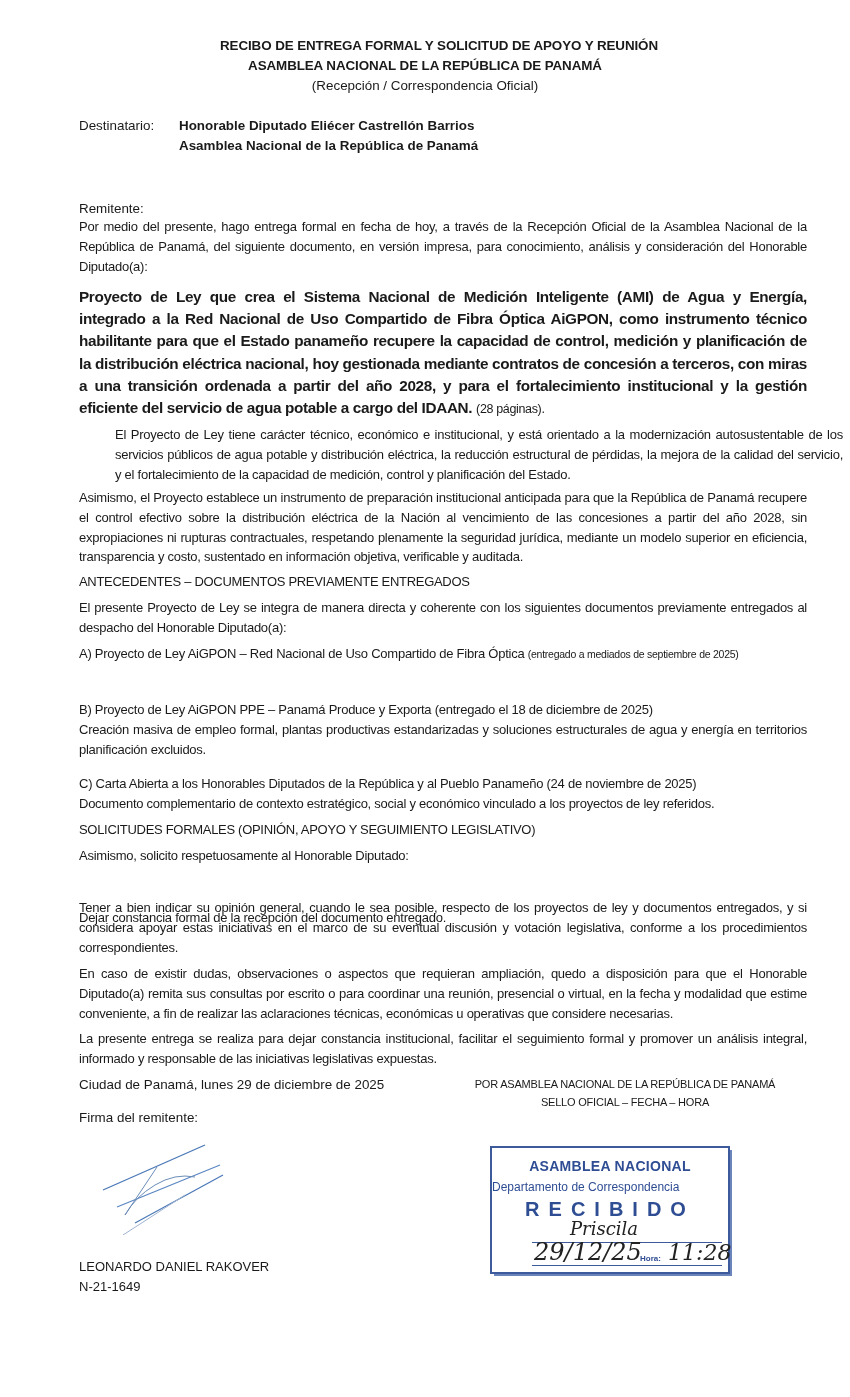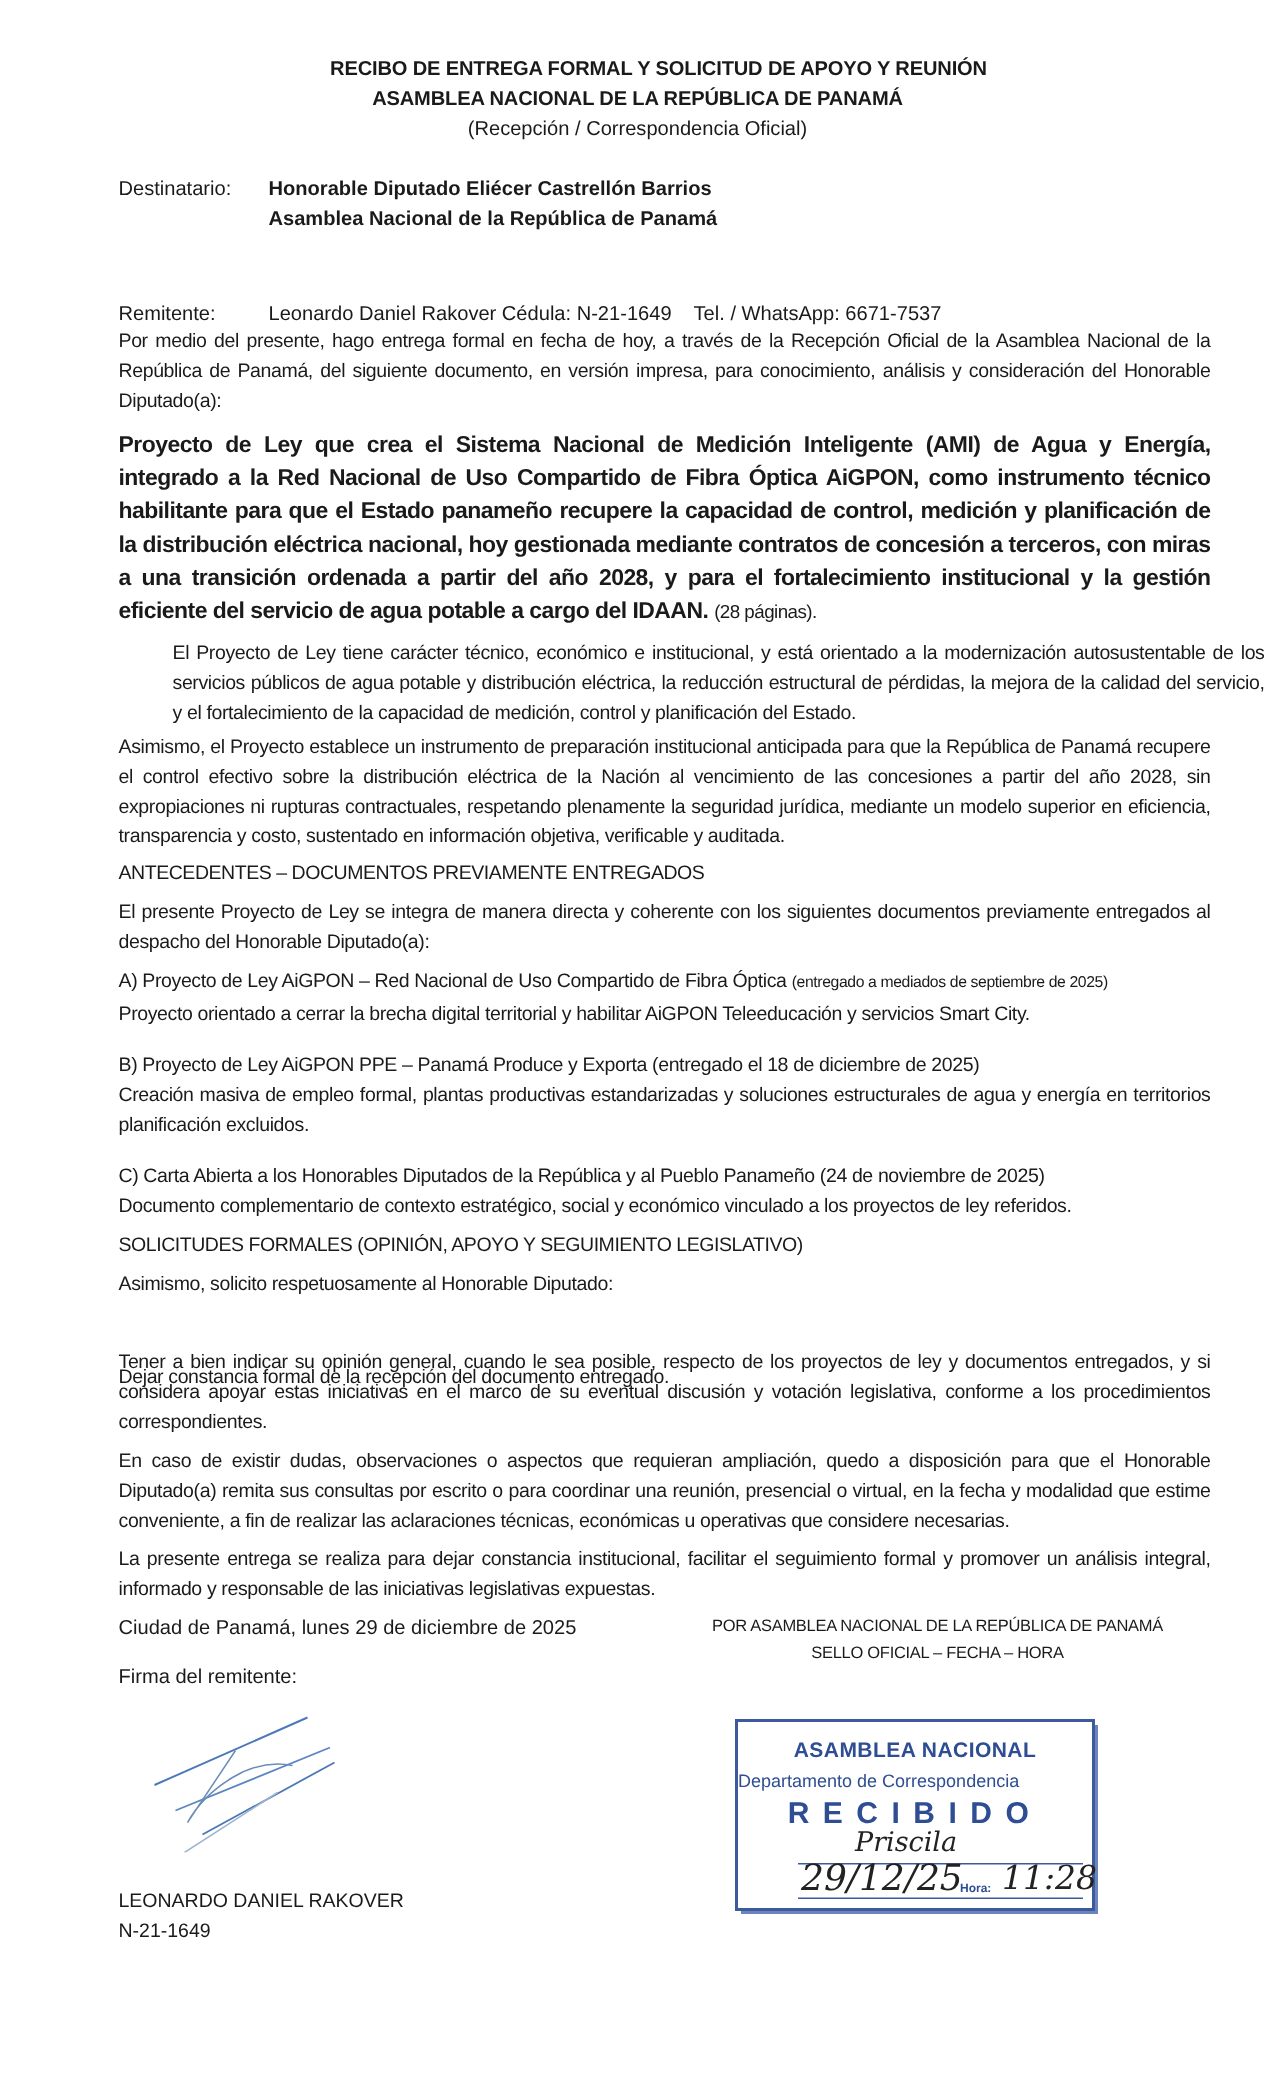--- a/index.html
+++ b/index.html
@@ -69,42 +69,40 @@
   <div class="meta-row" style="top:116px;">
     <div class="meta-label">Destinatario:</div>
     <div>
       <div class="meta-value bold">Honorable Diputado Eliécer Castrellón Barrios</div>
       <div class="meta-value bold">Asamblea Nacional de la República de Panamá</div>
     </div>
   </div>
 
   <div class="meta-row" style="top:188px;margin-top:11px;">
     <div class="meta-label">Remitente:</div>
-    <div class="meta-value" style="white-space:pre;">Leonardo Daniel Rakover Cédula: N-21-1649    Tel. / WhatsApp: 6671-7537</div>
   </div>
 
   <div class="para" style="top:217px;">Por medio del presente, hago entrega formal en fecha de hoy, a través de la Recepción Oficial de la Asamblea Nacional de la República de Panamá, del siguiente documento, en versión impresa, para conocimiento, análisis y consideración del Honorable Diputado(a):</div>
 
   <div class="lead" style="top:286px;">
     <span>Proyecto de Ley que crea el Sistema Nacional de Medición Inteligente (AMI) de Agua y Energía, integrado a la Red Nacional de Uso Compartido de Fibra Óptica AiGPON, como instrumento técnico habilitante para que el Estado panameño recupere la capacidad de control, medición y planificación de la distribución eléctrica nacional, hoy gestionada mediante contratos de concesión a terceros, con miras a una transición ordenada a partir del año 2028, y para el fortalecimiento institucional y la gestión eficiente del servicio de agua potable a cargo del IDAAN.</span>
     <span class="pages">(28 páginas).</span>
   </div>
 
   <div class="para" style="top:425px;margin-left:36px;">El Proyecto de Ley tiene carácter técnico, económico e institucional, y está orientado a la modernización autosustentable de los servicios públicos de agua potable y distribución eléctrica, la reducción estructural de pérdidas, la mejora de la calidad del servicio, y el fortalecimiento de la capacidad de medición, control y planificación del Estado.</div>
   <div class="para" style="top:488px;">Asimismo, el Proyecto establece un instrumento de preparación institucional anticipada para que la República de Panamá recupere el control efectivo sobre la distribución eléctrica de la Nación al vencimiento de las concesiones a partir del año 2028, sin expropiaciones ni rupturas contractuales, respetando plenamente la seguridad jurídica, mediante un modelo superior en eficiencia, transparencia y costo, sustentado en información objetiva, verificable y auditada.</div>
 
   <div class="heading-caps" style="top:572px;">ANTECEDENTES – DOCUMENTOS PREVIAMENTE ENTREGADOS</div>
   <div class="para" style="top:598px;">El presente Proyecto de Ley se integra de manera directa y coherente con los siguientes documentos previamente entregados al despacho del Honorable Diputado(a):</div>
 
   <div class="para" style="top:644px;">
     <div>
       <span>A) Proyecto de Ley AiGPON – Red Nacional de Uso Compartido de Fibra Óptica</span>
       <span class="small-note">(entregado a mediados de septiembre de 2025)</span>
     </div>
-    <div>Proyecto orientado a cerrar la brecha digital territorial y habilitar AiGPON Teleeducación y servicios Smart City.</div>
   </div>
 
   <div class="para" style="top:700px;">
     <div>B) Proyecto de Ley AiGPON PPE – Panamá Produce y Exporta (entregado el 18 de diciembre de 2025)</div>
     <div>Creación masiva de empleo formal, plantas productivas estandarizadas y soluciones estructurales de agua y energía en territorios planificación excluidos.</div>
   </div>
 
   <div class="para" style="top:774px;">
     <div>C) Carta Abierta a los Honorables Diputados de la República y al Pueblo Panameño (24 de noviembre de 2025)</div>
     <div>Documento complementario de contexto estratégico, social y económico vinculado a los proyectos de ley referidos.</div>

